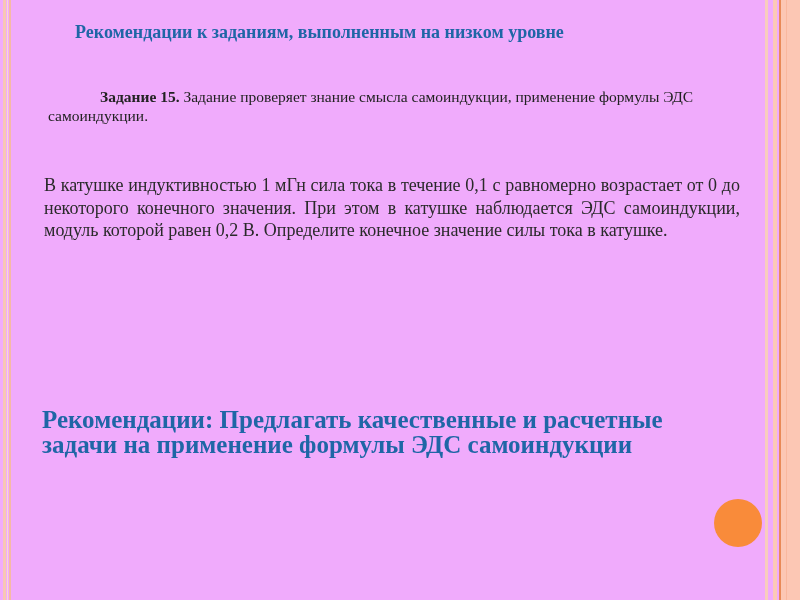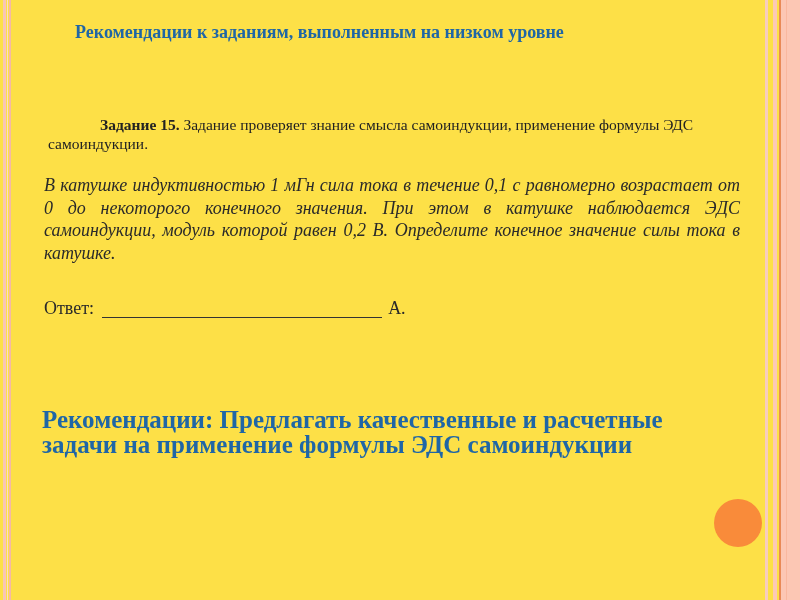--- a/index.html
+++ b/index.html
@@ -7,21 +7,21 @@
       padding: 0;
       width: 800px;
       height: 600px;
       overflow: hidden;
       background: #ffffff;
     }
     .slide {
       position: relative;
       width: 800px;
       height: 600px;
-      background: #fde047;
+      background: #f0abfc;
     }
     
     .stripe { position: absolute; top: 0; height: 600px; }
     .l1 { left: 3px; width: 3px; background: #f8c6b4; }
     .l2 { left: 7px; width: 1px; background: #fbd9cc; }
     .l3 { left: 9px; width: 2px; background: #f6b9a4; }
     
     .r1 { left: 765px; width: 3px; background: #f8cdbd; }
     .r2 { left: 773px; width: 4px; background: #fcc9b6; }
     .r3 { left: 779px; width: 2px; background: #e98a57; }
@@ -41,35 +41,33 @@
     .task-header {
       position: absolute;
       left: 48px;
       top: 87px;
       width: 690px;
       font-family: "Liberation Serif", serif;
       font-size: 15.5px;
       line-height: 19px;
       color: #222222;
       text-indent: 52px;
-      margin-top: 28px;
     }
     .task-header b { font-weight: bold; }
     .problem {
       position: absolute;
       left: 44px;
       top: 174px;
       width: 696px;
       font-family: "Liberation Serif", serif;
       font-size: 18px;
       line-height: 22.5px;
       color: #2a2a2a;
       text-align: justify;
       text-align-last: left;
-      font-style: italic;
     }
     .answer {
       position: absolute;
       left: 44px;
       top: 298px;
       font-family: "Liberation Serif", serif;
       font-size: 18px;
       color: #2a2a2a;
       white-space: nowrap;
     }
@@ -115,20 +113,17 @@
   <div class="stripe r4"></div>
   <div class="stripe r3"></div>
   <div class="stripe r5"></div>
 
   <div class="title">Рекомендации к заданиям, выполненным на низком уровне</div>
 
   <div class="task-header"><b>Задание 15.</b><span> Задание проверяет знание смысла самоиндукции, применение формулы ЭДС самоиндукции.</span></div>
 
   <div class="problem">В катушке индуктивностью 1 мГн сила тока в течение 0,1 с равномерно возрастает от 0 до некоторого конечного значения. При этом в катушке наблюдается ЭДС самоиндукции, модуль которой равен 0,2 В. Определите конечное значение силы тока в катушке.</div>
 
-  <div class="answer">
-    <span>Ответ:</span><span class="blank"></span><span>А.</span>
-  </div>
 
   <div class="recommendation">Рекомендации: Предлагать качественные  и расчетные задачи на применение формулы ЭДС самоиндукции</div>
 
   <div class="circle"></div>
 </div>
 
 </body></html>

